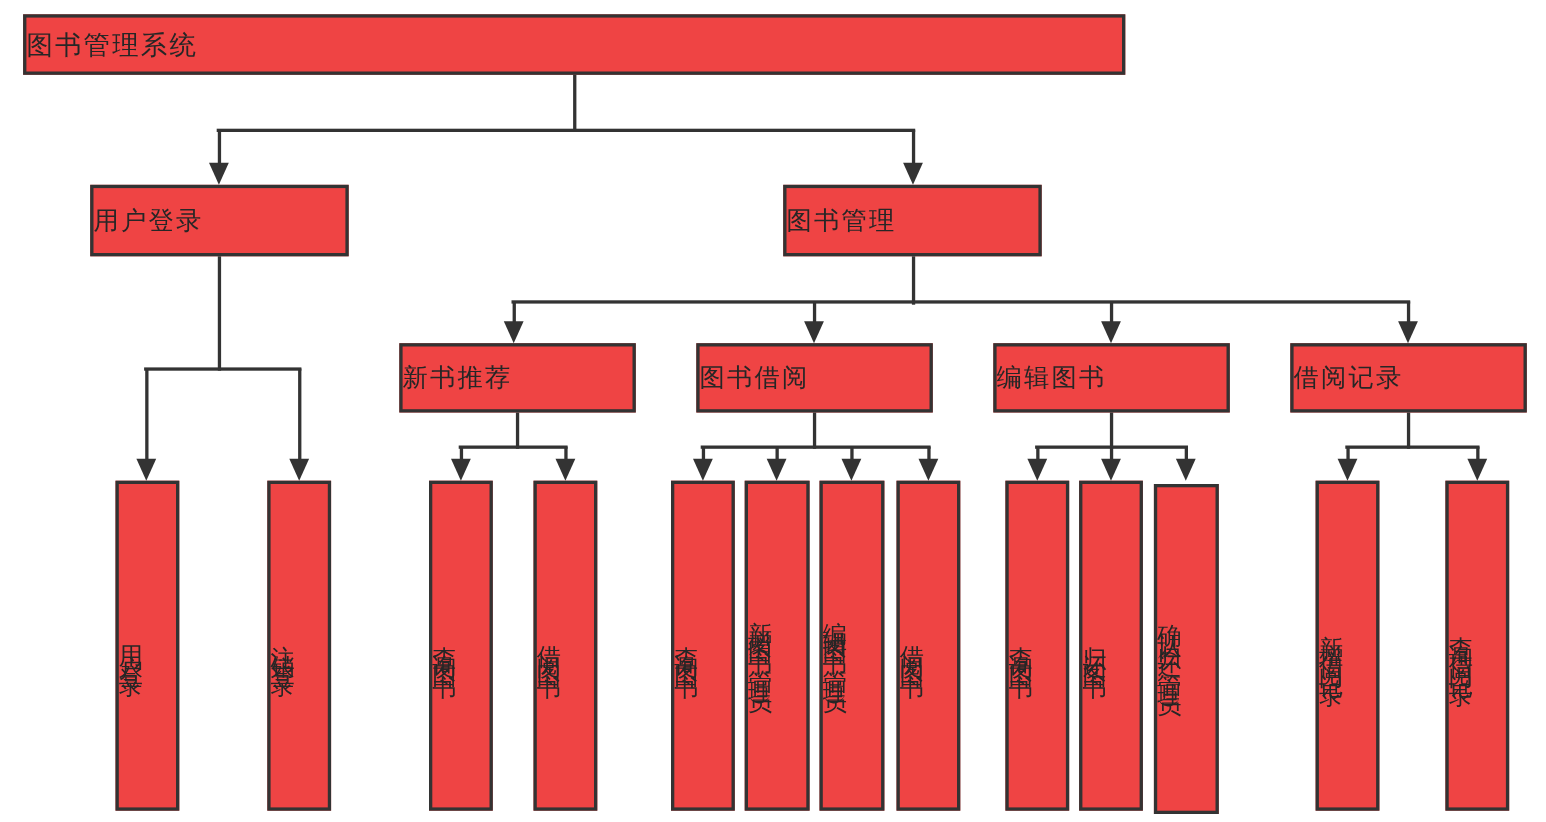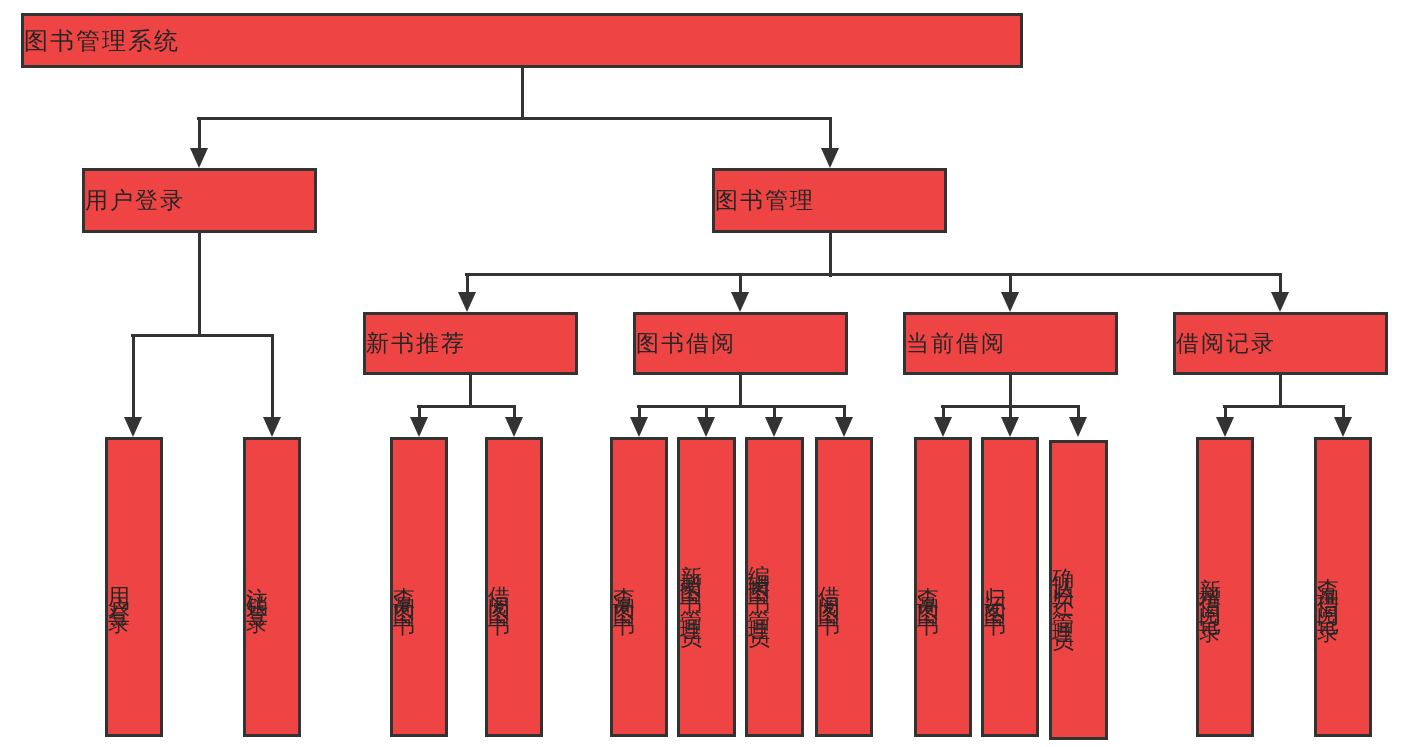--- a/index.html
+++ b/index.html
@@ -40,21 +40,21 @@
     <span>图书管理</span>
   </div>
 
   <div class="node hbox" style="left:363px;top:312px;width:215px;height:63px;">
     <span>新书推荐</span>
   </div>
   <div class="node hbox" style="left:633px;top:312px;width:215px;height:63px;">
     <span>图书借阅</span>
   </div>
   <div class="node hbox" style="left:903px;top:312px;width:215px;height:63px;">
-    <span>当前借阅</span>
+    <span>编辑图书</span>
   </div>
   <div class="node hbox" style="left:1173px;top:312px;width:215px;height:63px;">
     <span>借阅记录</span>
   </div>
 
   <div class="node leaf" style="left:105px;top:437px;width:58px;height:300px;">
     <span>用户登录</span>
   </div>
   <div class="node leaf" style="left:243px;top:437px;width:58px;height:300px;">
     <span>注销登录</span>

